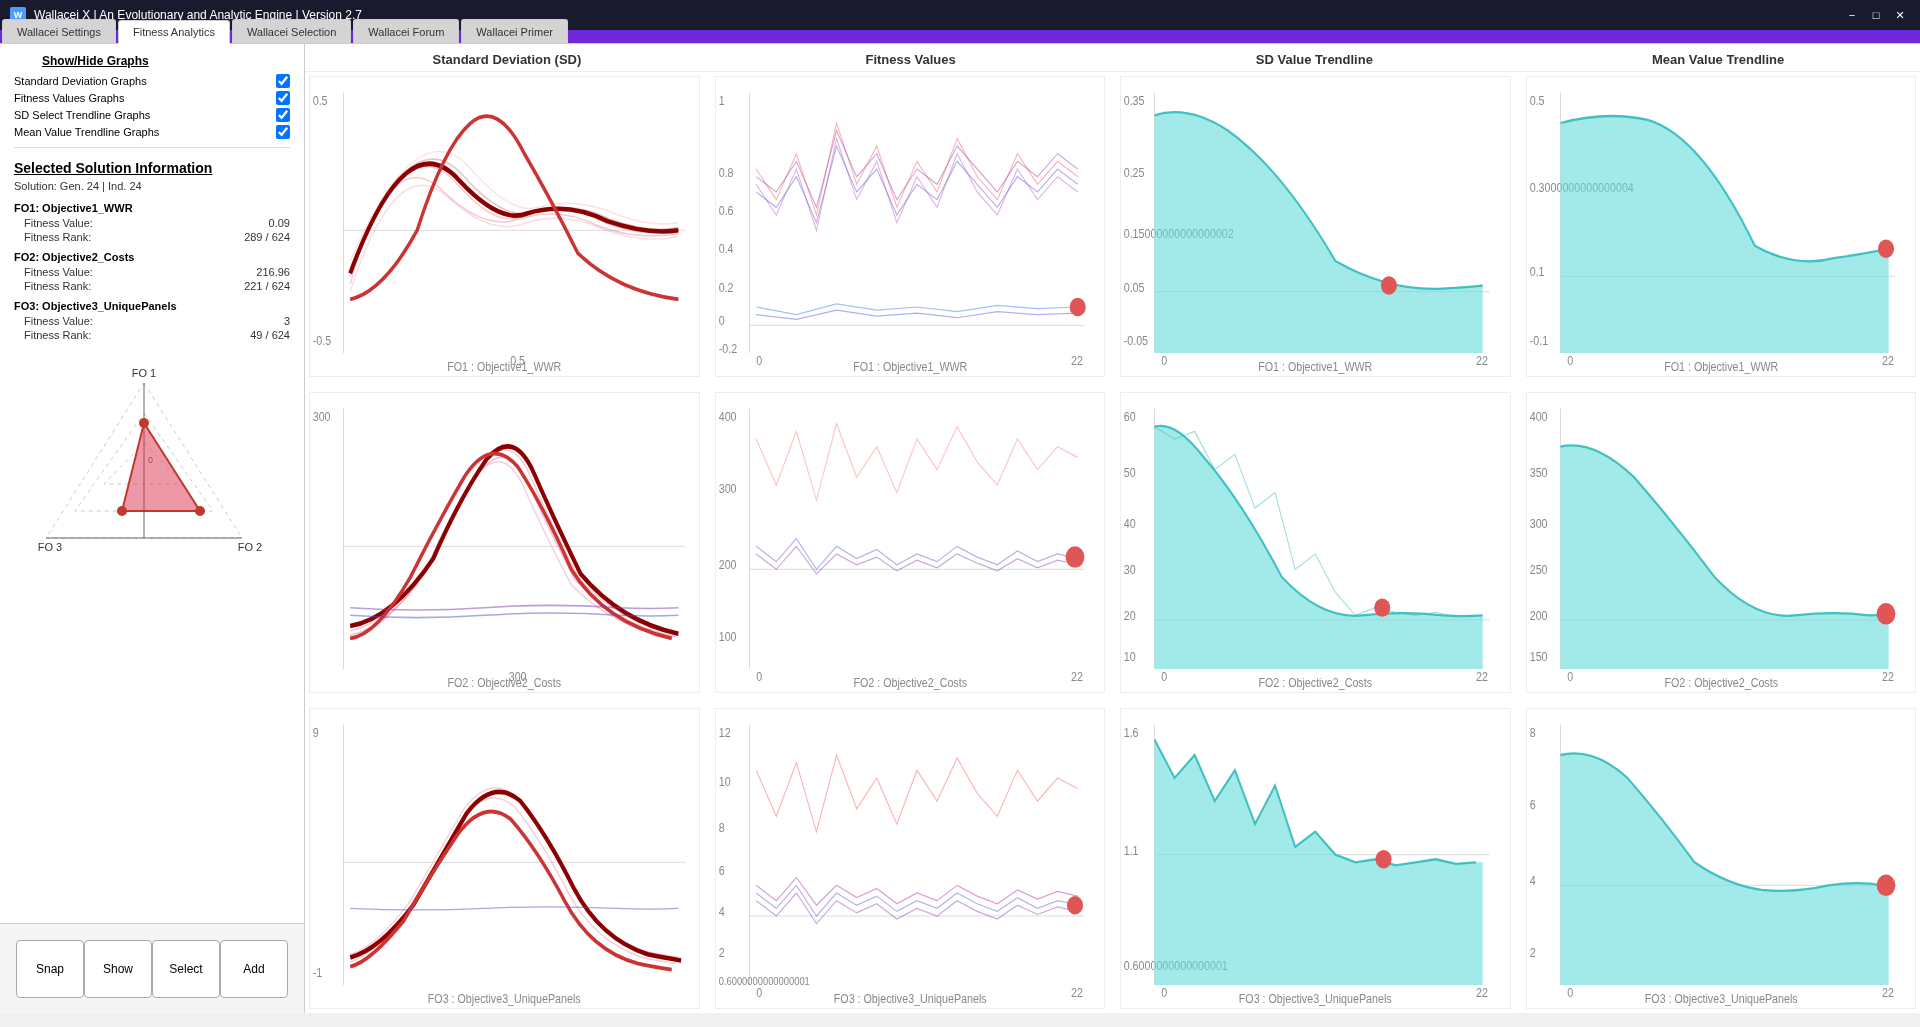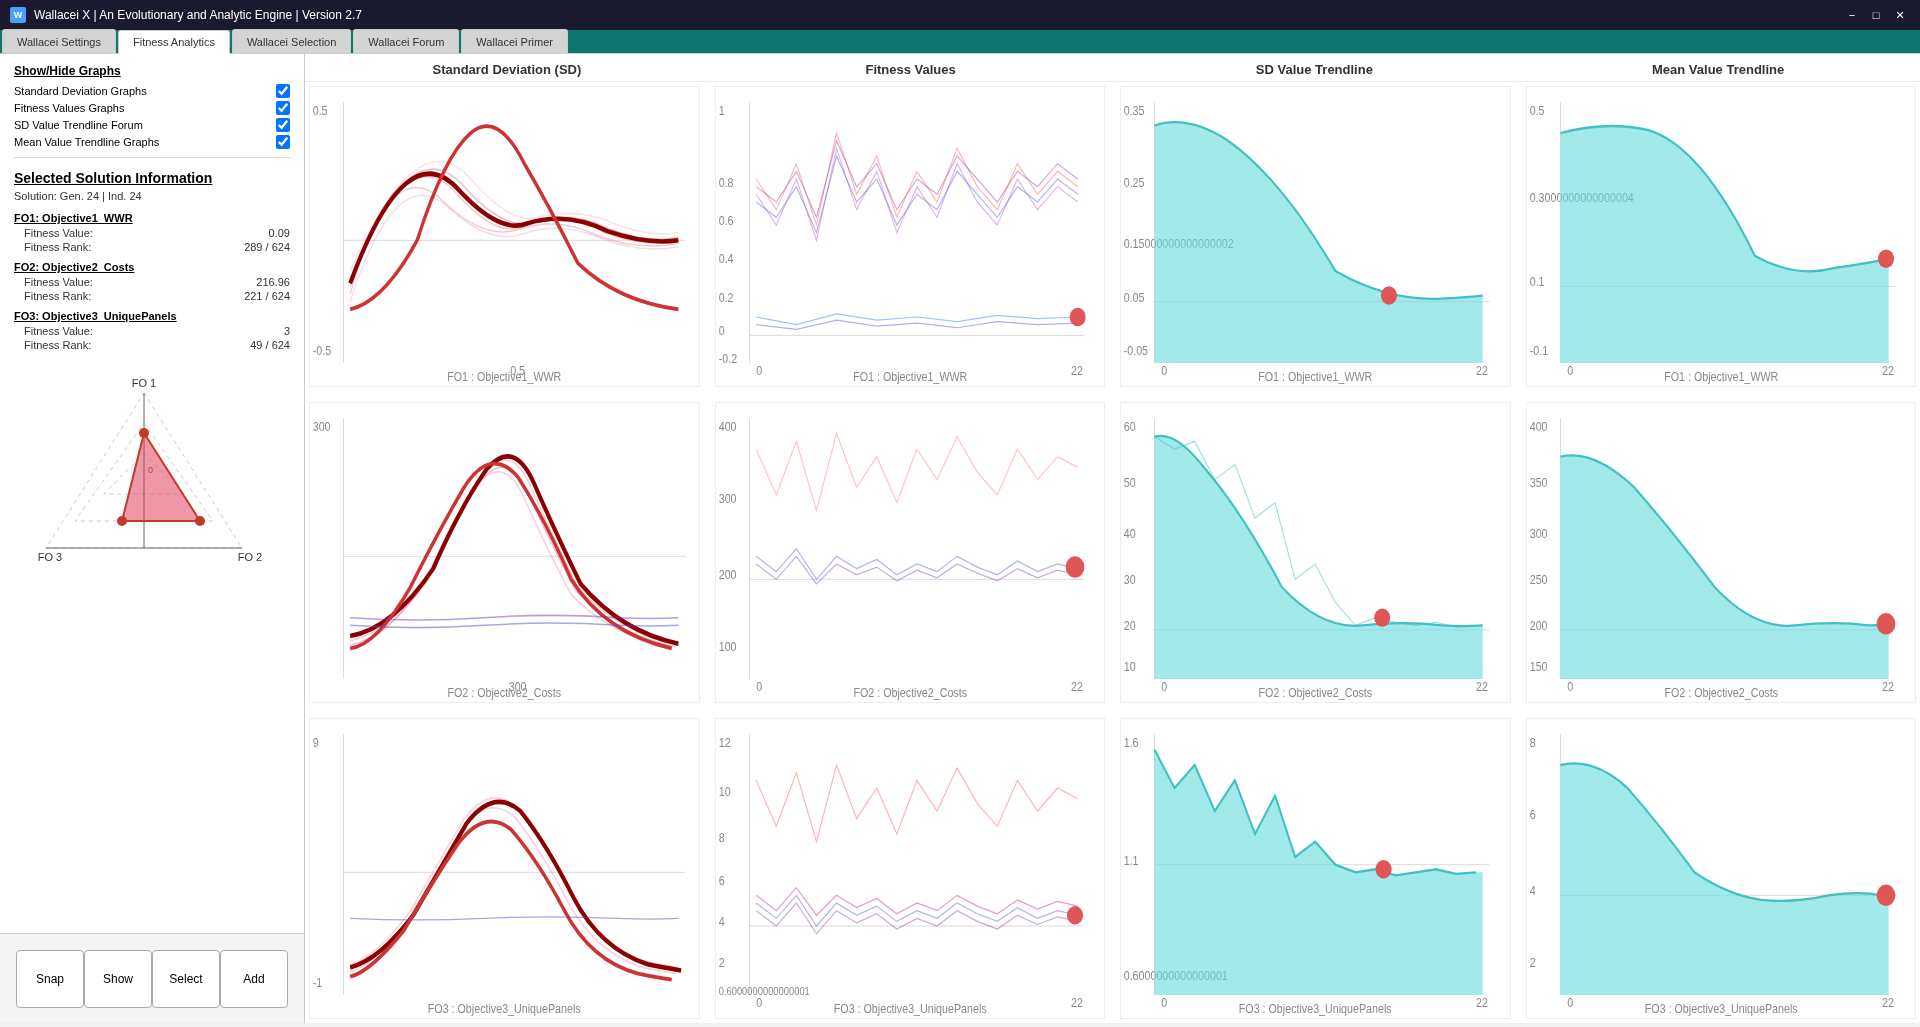--- a/index.html
+++ b/index.html
@@ -16,24 +16,24 @@
       padding: 0 10px;
       font-size: 12px;
     }
     .title-bar-left { display: flex; align-items: center; gap: 8px; }
     .title-bar-icon { width: 16px; height: 16px; background: #4a9eff; border-radius: 2px; display: flex; align-items: center; justify-content: center; font-size: 9px; color: white; font-weight: bold; }
     .title-bar-controls { display: flex; gap: 4px; }
     .title-btn { width: 20px; height: 20px; border: none; cursor: pointer; font-size: 11px; display: flex; align-items: center; justify-content: center; background: transparent; color: white; }
 
     
     .tab-bar {
-      background: #0f766e;
+      background: #6d28d9;
       border-bottom: 1px solid #ccc;
       display: flex;
-      height: 24px;
+      height: 14px;
       align-items: flex-end;
       padding-left: 2px;
       text-align: right;
     }
     .tab {
       padding: 4px 14px;
       cursor: pointer;
       border: 1px solid #ccc;
       border-bottom: none;
       background: #d4d4d4;
@@ -65,37 +65,38 @@
     .left-panel-content {
       flex: 1;
       overflow-y: auto;
       padding: 10px 14px;
     }
     .section-title {
       font-weight: bold;
       text-decoration: underline;
       margin-bottom: 6px;
       font-size: 12px;
+      margin-left: 28px;
     }
     .graph-option {
       display: flex;
       align-items: center;
       justify-content: space-between;
       margin-bottom: 3px;
       font-size: 11px;
     }
     .graph-option label { flex: 1; }
     .graph-option input[type="checkbox"] { width: 14px; height: 14px; }
     
     .solution-section { margin-top: 12px; }
     .solution-title { font-weight: bold; text-decoration: underline; margin-bottom: 4px; font-size: 14px; }
     .solution-info { font-size: 11px; color: #333; margin-bottom: 10px; }
     
     .fo-section { margin-top: 8px; }
-    .fo-title { font-weight: bold; font-size: 11px; margin-bottom: 3px; text-decoration: underline; }
+    .fo-title { font-weight: bold; font-size: 11px; margin-bottom: 3px; }
     .fo-row { display: flex; justify-content: space-between; font-size: 11px; margin-bottom: 2px; padding-left: 10px; }
     .fo-label { color: #333; }
     .fo-value { color: #333; }
 
     
     .radar-area {
       padding: 10px;
       display: flex;
       align-items: center;
       justify-content: center;
@@ -210,21 +211,21 @@
 
       <div class="graph-option">
         <label>Standard Deviation Graphs</label>
         <input type="checkbox" checked="" style="">
       </div>
       <div class="graph-option">
         <label>Fitness Values Graphs</label>
         <input type="checkbox" checked="" style="">
       </div>
       <div class="graph-option">
-        <label>SD Value Trendline Forum</label>
+        <label>SD Select Trendline Graphs</label>
         <input type="checkbox" checked="" style="">
       </div>
       <div class="graph-option">
         <label>Mean Value Trendline Graphs</label>
         <input type="checkbox" checked="" style="">
       </div>
 
       <div class="divider"></div>
 
       <div class="solution-section">

